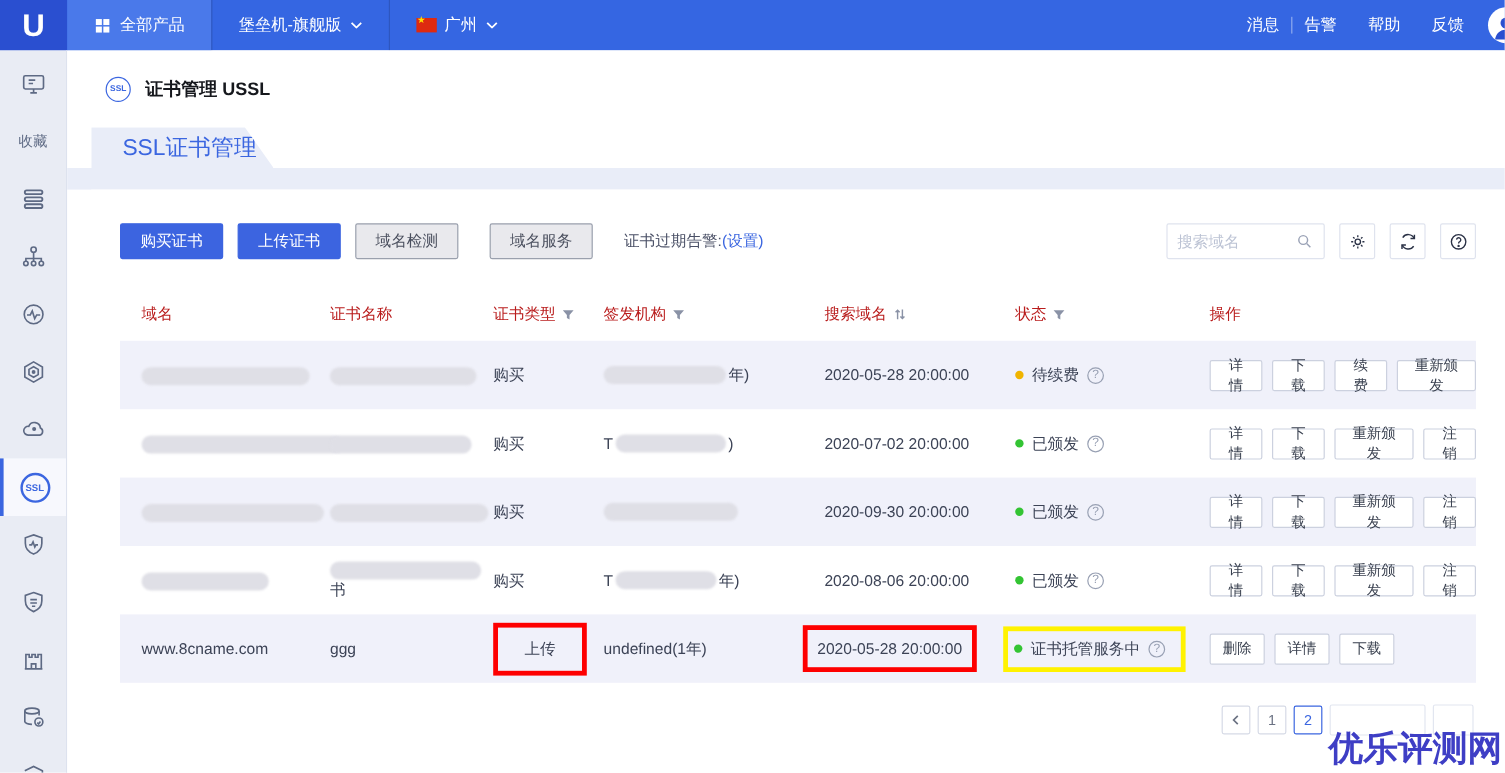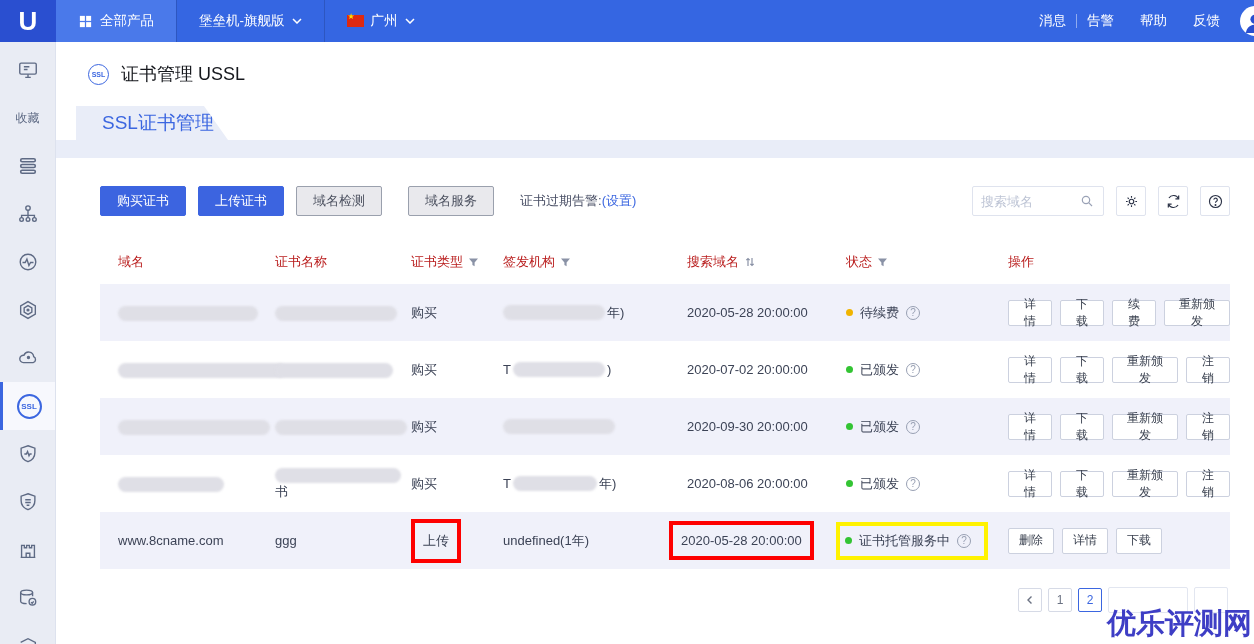--- a/index.html
+++ b/index.html
@@ -31,21 +31,21 @@
   .side-item.active { background:#f7f8fd; border-left:3px solid #3b66e0; }
   .side-label { font-size:12px; color:#5e6a84; }
   .ssl-badge { width:25px; height:25px; border:2px solid #3b66e0; border-radius:50%; color:#3b66e0;
                font-size:8px; font-weight:bold; display:flex; align-items:center; justify-content:center; }
   .content { flex:1; position:relative; display:flex; flex-direction:column; background:#fff; }
 
   
   .page-header { height:64px; display:flex; align-items:center; gap:12px; padding-left:32px; }
   .hdr-badge { width:21px; height:21px; border:1.5px solid #3b66e0; border-radius:50%; color:#3b66e0;
                font-size:7px; font-weight:bold; display:flex; align-items:center; justify-content:center; }
-  .page-title { font-size:18px; font-weight:normal; color:#16181d; }
+  .page-title { font-size:15px; font-weight:bold; color:#16181d; }
   .tabbar { height:34px; padding-left:20px; display:flex; align-items:flex-end; }
   .tab { height:34px; width:152px; background:#e9edf8; color:#3b66e0; font-size:19px;
          display:flex; align-items:center; padding-left:26px; cursor:pointer;
          clip-path:polygon(0 0, calc(100% - 24px) 0, 100% 100%, 0 100%); }
   .band { height:18px; background:#e9edf8; }
   .card { flex:1; background:#fff; margin-left:20px; padding:0 24px; position:relative; }
 
   
   .toolbar { margin-top:28px; display:flex; align-items:center; }
   .btn { height:30px; padding:12px 16px; font-size:13px; border-radius:2px; cursor:pointer; display:inline-flex;
@@ -75,21 +75,21 @@
   .abtn { height:26px; padding:0 10px; background:#fff; border:1px solid #ccd1df; border-radius:2px;
           font-size:12px; color:#39404f; cursor:pointer; display:inline-flex; align-items:center; }
   .blur { height:15px; border-radius:8px; background:#dfdfe6; filter:blur(1px); display:inline-block; vertical-align:middle; }
   .issuer-cell { display:flex; align-items:center; gap:2px; }
   .status { display:flex; align-items:center; gap:7px; }
   .dot { width:7px; height:7px; border-radius:50%; flex:none; }
   .q-icon { width:14px; height:14px; border:1px solid #98a0b3; border-radius:50%; color:#98a0b3;
             font-size:10px; line-height:12px; text-align:center; cursor:pointer; flex:none; }
   .q-icon::after { content:"?"; }
   .red-frame { border:4px solid #fe0000; display:inline-flex; align-items:center; justify-content:center; }
-  .frame-type { padding:9px 8px; }
+  .frame-type { padding:9px 22px; }
   .frame-date { padding:8px 8px; margin-left:-18px; }
   .yellow-frame { border:4px solid #fff200; padding:6px 5px; margin-left:-10px; }
 
   
   .pagination { margin-top:18px; display:flex; justify-content:flex-end; align-items:center; gap:6px; padding-right:2px; }
   .pg { min-width:24px; height:24px; border:1px solid #d6dae6; border-radius:2px; background:#fff; color:#6b7283;
         font-size:12px; display:flex; align-items:center; justify-content:center; cursor:pointer; }
   .pg.active { border-color:#3b66e0; color:#3b66e0; }
   .pg.ghost-wide { width:80px; height:26px; border-color:#e2e6f0; }
   .pg.ghost-sm { width:34px; height:26px; border-color:#e2e6f0; }

